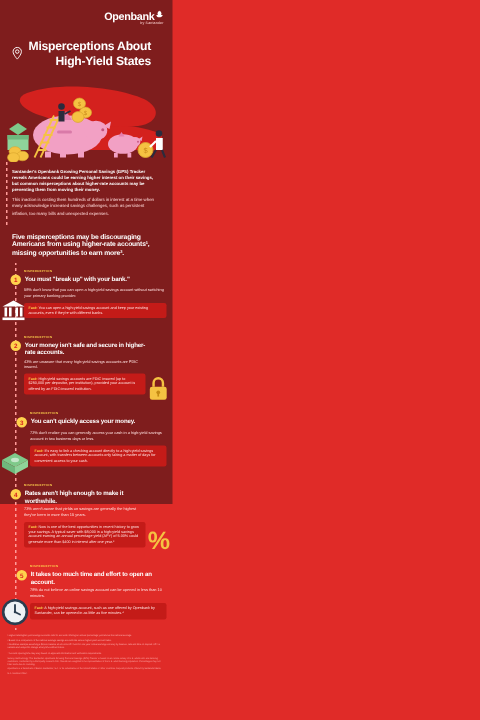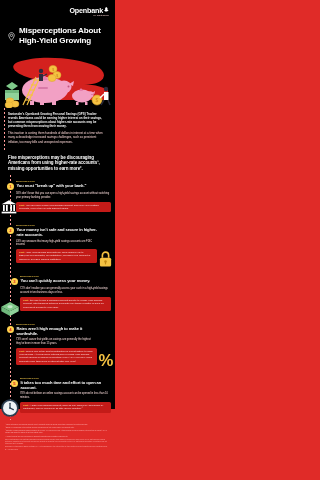--- a/index.html
+++ b/index.html
@@ -3,30 +3,30 @@
 <meta charset="utf-8">
 <style>
   html,body{margin:0;padding:0;}
   body{
     width:115px;height:480px;overflow:hidden;
     background:#e02b28;
     font-family:"Liberation Sans",sans-serif;
     color:#ffffff;
     -webkit-font-smoothing:antialiased;
   }
-  .page{position:relative;width:115px;height:409px;background:#000000;}
+  .page{position:relative;width:115px;height:336px;background:#7f1d1d;}
 
   
   .header{position:relative;height:56px;padding:6px 6px 0 8px;box-sizing:border-box;}
   .logo{position:absolute;right:6px;top:7px;text-align:right;}
   .logo-word{font-size:7.2px;font-weight:700;letter-spacing:-.2px;color:#fff;line-height:1;}
   .logo-flame{display:inline-block;width:5px;height:5px;margin-left:1px;vertical-align:top;position:relative;top:-1px;}
   .logo-sub{font-size:2.4px;color:#ffd7d6;margin-top:1px;letter-spacing:.1px;line-height:1;}
 
-  .title-wrap{position:absolute;left:7px;top:26px;right:4px;display:flex;gap:3px;align-items:flex-start;}
+  .title-wrap{position:absolute;left:7px;top:26px;right:4px;display:flex;gap:3px;align-items:flex-start;text-align:right;}
   .pin-icon{width:9px;height:9px;flex:0 0 9px;margin-top:1px;}
   .title{font-size:8.1px;line-height:9.6px;font-weight:700;color:#ffffff;letter-spacing:-.15px;}
 
   
   .hero{position:relative;height:52px;overflow:hidden;}
   .hero svg{display:block;}
 
   
   .intro{position:relative;padding:4px 8px 4px 8px;}
   .intro .dash{position:absolute;left:4px;top:0;bottom:0;width:1px;
@@ -83,21 +83,21 @@
 
     <div class="title-wrap">
       <span class="pin-icon">
         <svg viewBox="0 0 24 24" width="9" height="9" aria-hidden="true">
           <path d="M12 1.6c-4.1 0-7.4 3.3-7.4 7.4 0 5.4 7.4 13.4 7.4 13.4s7.4-8 7.4-13.4c0-4.1-3.3-7.4-7.4-7.4z" fill="none" stroke="#ffffff" stroke-width="1.7"></path>
           <circle cx="12" cy="9" r="3.1" fill="none" stroke="#ffffff" stroke-width="1.7"></circle>
         </svg>
       </span>
       <div class="title">
         <div>Misperceptions About</div>
-        <div>High-Yield Growing</div>
+        <div>High-Yield States</div>
       </div>
     </div>
   </div>
 
   <div class="hero">
     <svg viewBox="0 0 115 52" width="115" height="52" aria-hidden="true">
       <path d="M18 6 C40 -2 78 2 96 10 C108 16 106 26 92 28 C70 31 40 26 24 20 C12 15 10 9 18 6z" fill="#d4211e"></path>
       <path d="M62 30 C78 26 98 28 108 34 L108 44 L60 44z" fill="#d4211e"></path>
 
       <ellipse cx="45" cy="34" rx="23" ry="13" fill="#f2a0c4"></ellipse>

